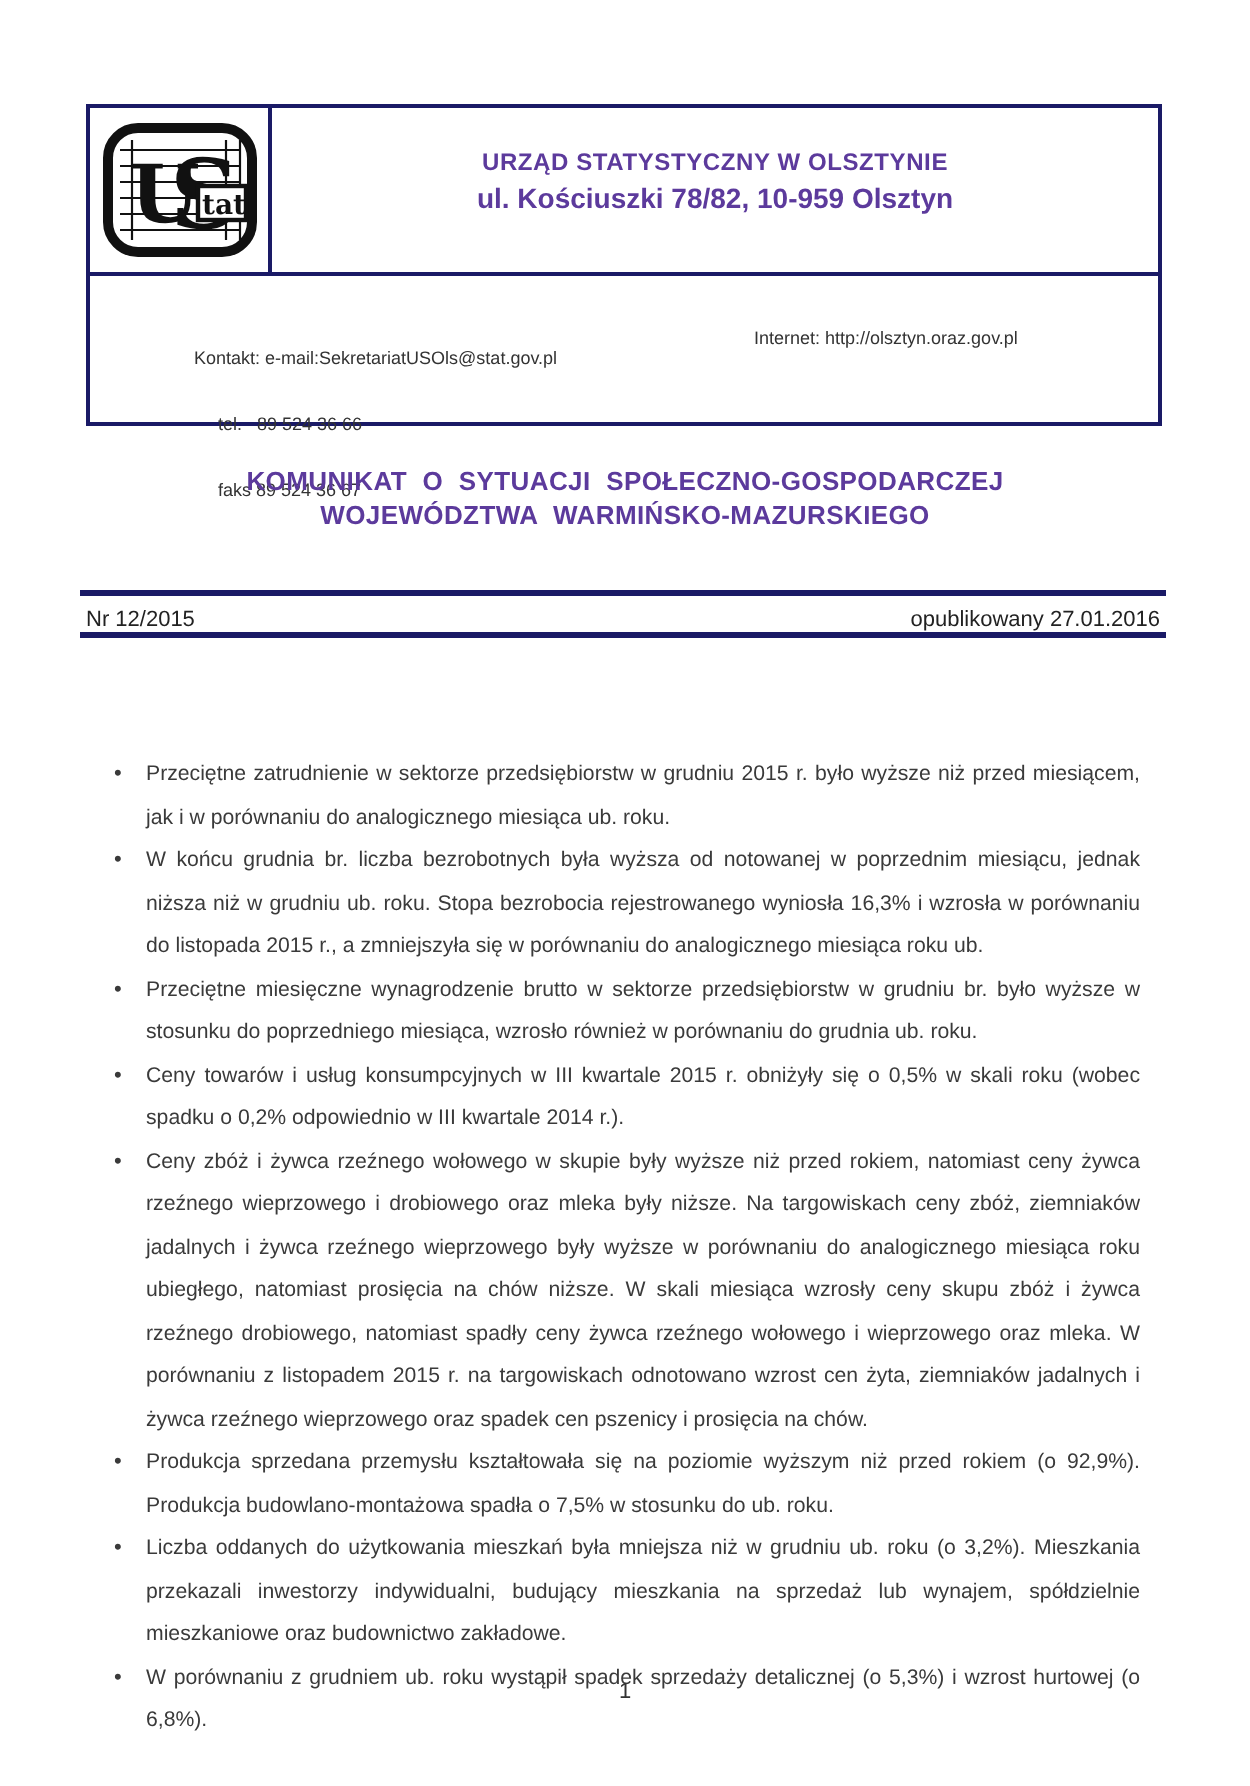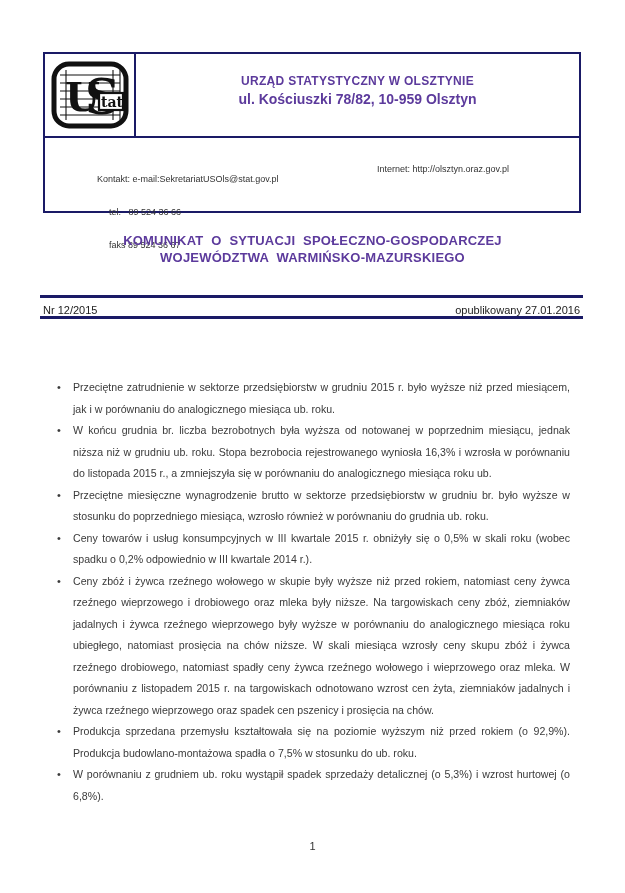--- a/index.html
+++ b/index.html
@@ -135,18 +135,19 @@
     <span>opublikowany 27.01.2016</span>
   </div>
 
   <ul class="bullets">
     <li>Przeciętne zatrudnienie w sektorze przedsiębiorstw w grudniu 2015 r. było wyższe niż przed miesiącem, jak i w porównaniu do analogicznego miesiąca ub. roku.</li>
     <li>W końcu grudnia br. liczba bezrobotnych była wyższa od notowanej w poprzednim miesiącu, jednak niższa niż w grudniu ub. roku. Stopa bezrobocia rejestrowanego wyniosła 16,3% i wzrosła w porównaniu do listopada 2015 r., a zmniejszyła się w porównaniu do analogicznego miesiąca roku ub.</li>
     <li>Przeciętne miesięczne wynagrodzenie brutto w sektorze przedsiębiorstw w grudniu br. było wyższe w stosunku do poprzedniego miesiąca, wzrosło również w porównaniu do grudnia ub. roku.</li>
     <li>Ceny towarów i usług konsumpcyjnych w III kwartale 2015 r. obniżyły się o 0,5% w skali roku (wobec spadku o 0,2% odpowiednio w III kwartale 2014 r.).</li>
     <li>Ceny zbóż i żywca rzeźnego wołowego w skupie były wyższe niż przed rokiem, natomiast ceny żywca rzeźnego wieprzowego i drobiowego oraz mleka były niższe. Na targowiskach ceny zbóż, ziemniaków jadalnych i żywca rzeźnego wieprzowego były wyższe w porównaniu do analogicznego miesiąca roku ubiegłego, natomiast prosięcia na chów niższe. W skali miesiąca wzrosły ceny skupu zbóż i żywca rzeźnego drobiowego, natomiast spadły ceny żywca rzeźnego wołowego i wieprzowego oraz mleka. W porównaniu z listopadem 2015 r. na targowiskach odnotowano wzrost cen żyta, ziemniaków jadalnych i żywca rzeźnego wieprzowego oraz spadek cen pszenicy i prosięcia na chów.</li>
     <li>Produkcja sprzedana przemysłu kształtowała się na poziomie wyższym niż przed rokiem (o 92,9%). Produkcja budowlano-montażowa spadła o 7,5% w stosunku do ub. roku.</li>
+    <li>Liczba oddanych do użytkowania mieszkań była mniejsza niż w grudniu ub. roku (o 3,2%). Mieszkania przekazali inwestorzy indywidualni, budujący mieszkania na sprzedaż lub wynajem, spółdzielnie mieszkaniowe oraz budownictwo zakładowe.</li>
     <li>W porównaniu z grudniem ub. roku wystąpił spadek sprzedaży detalicznej (o 5,3%) i wzrost hurtowej (o 6,8%).</li>
   </ul>
 
   <div class="page-number">1</div>
 
 </div>
 
 </body></html>

